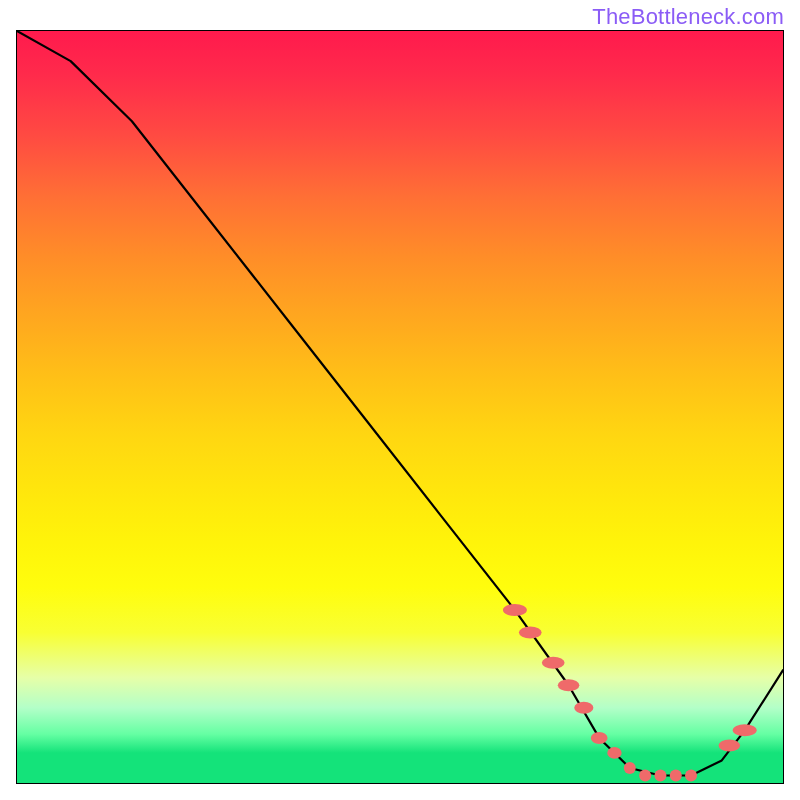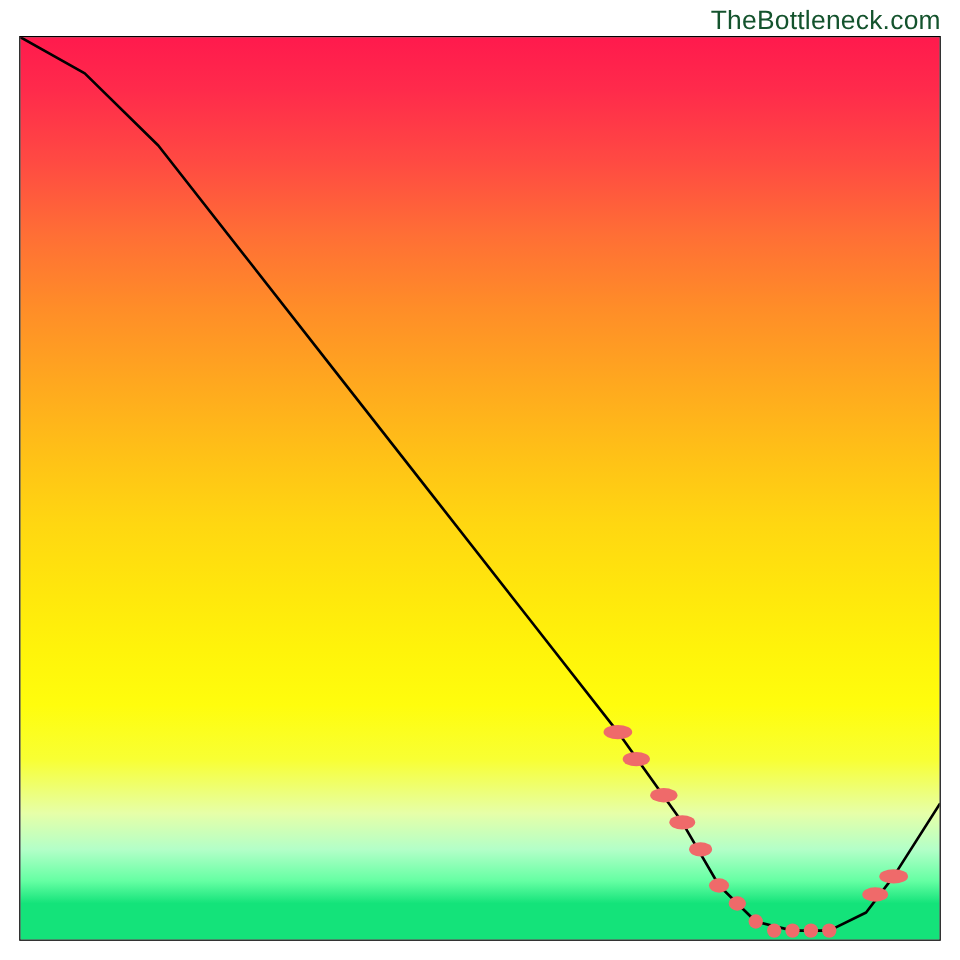--- a/index.html
+++ b/index.html
@@ -48,21 +48,21 @@
     position: absolute;
     left: 0;
     top: 0;
     width: 100%;
     height: 100%;
   }
   .attribution {
     position: absolute;
     top: 4px;
     right: 16px;
-    color: #14532d;
+    color: #8b5cf6;
     font-size: 22px;
     letter-spacing: 0.2px;
   }
 </style>
 </head>
 <body>
 
 <div class="chart-wrap">
   <div class="attribution">TheBottleneck.com</div>
 

